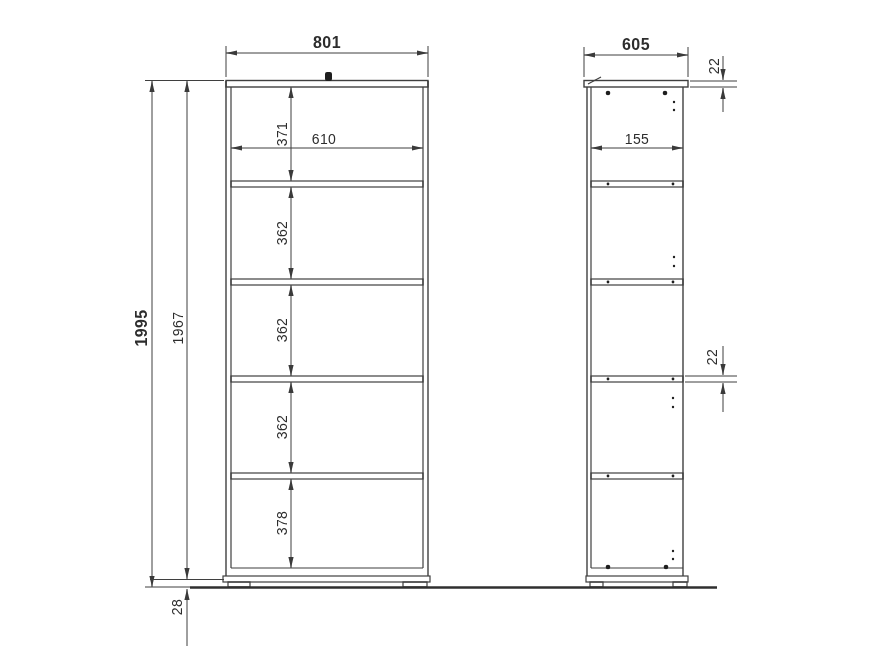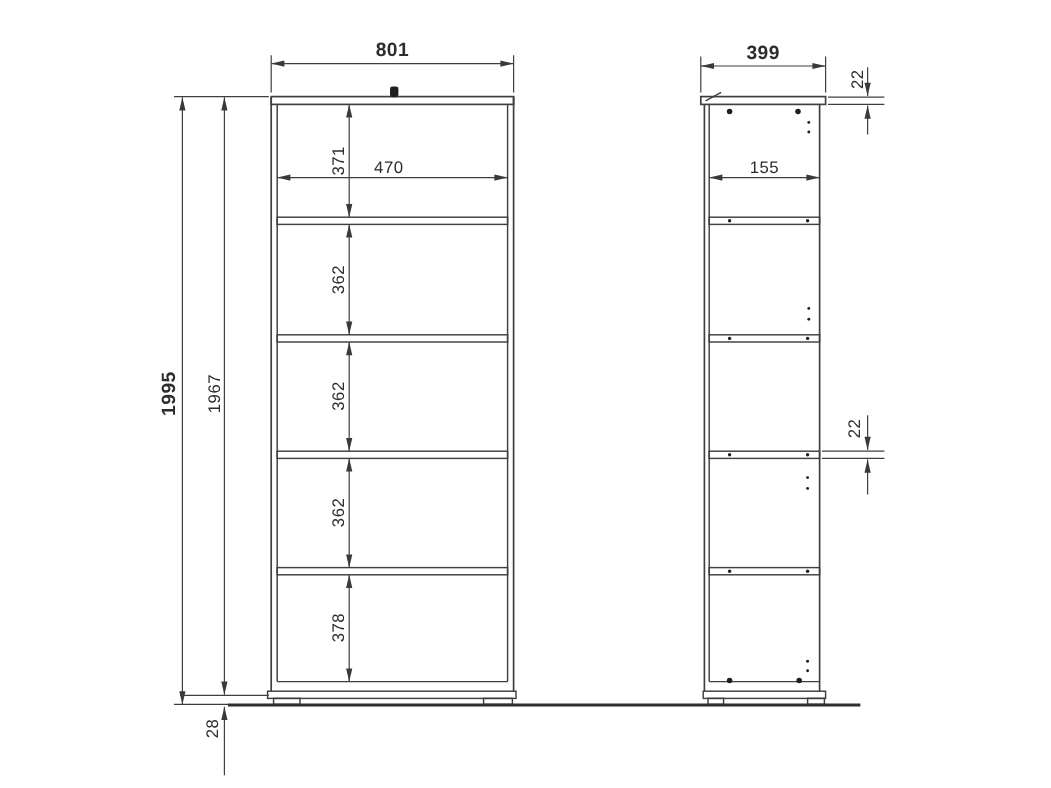--- a/index.html
+++ b/index.html
@@ -137,28 +137,28 @@
     </g>
     <g>
       <line class="dim" x1="685" y1="376" x2="737" y2="376"></line>
       <line class="dim" x1="685" y1="382" x2="737" y2="382"></line>
       <line class="dim" x1="723" y1="346" x2="723" y2="375" marker-end="url(#arr)"></line>
       <line class="dim" x1="723" y1="412" x2="723" y2="383" marker-end="url(#arr)"></line>
     </g>
   </svg>
 
   <span class="lbl b" style="left:327px;top:43px">801</span>
-  <span class="lbl" style="left:324px;top:139px">470</span>
+  <span class="lbl" style="left:324px;top:139px">610</span>
   <span class="lbl v" style="left:282px;top:134px">371</span>
   <span class="lbl v" style="left:282px;top:233px">362</span>
   <span class="lbl v" style="left:282px;top:330px">362</span>
   <span class="lbl v" style="left:282px;top:427px">362</span>
   <span class="lbl v" style="left:282px;top:523px">378</span>
   <span class="lbl v b" style="left:142px;top:328px">1995</span>
   <span class="lbl v" style="left:178px;top:328px">1967</span>
   <span class="lbl v" style="left:177px;top:607px">28</span>
 
-  <span class="lbl b" style="left:636px;top:45px">399</span>
+  <span class="lbl b" style="left:636px;top:45px">605</span>
   <span class="lbl" style="left:637px;top:139px">155</span>
   <span class="lbl v" style="left:714px;top:66px">22</span>
   <span class="lbl v" style="left:712px;top:357px">22</span>
 
 </div>
 
 </body></html>

